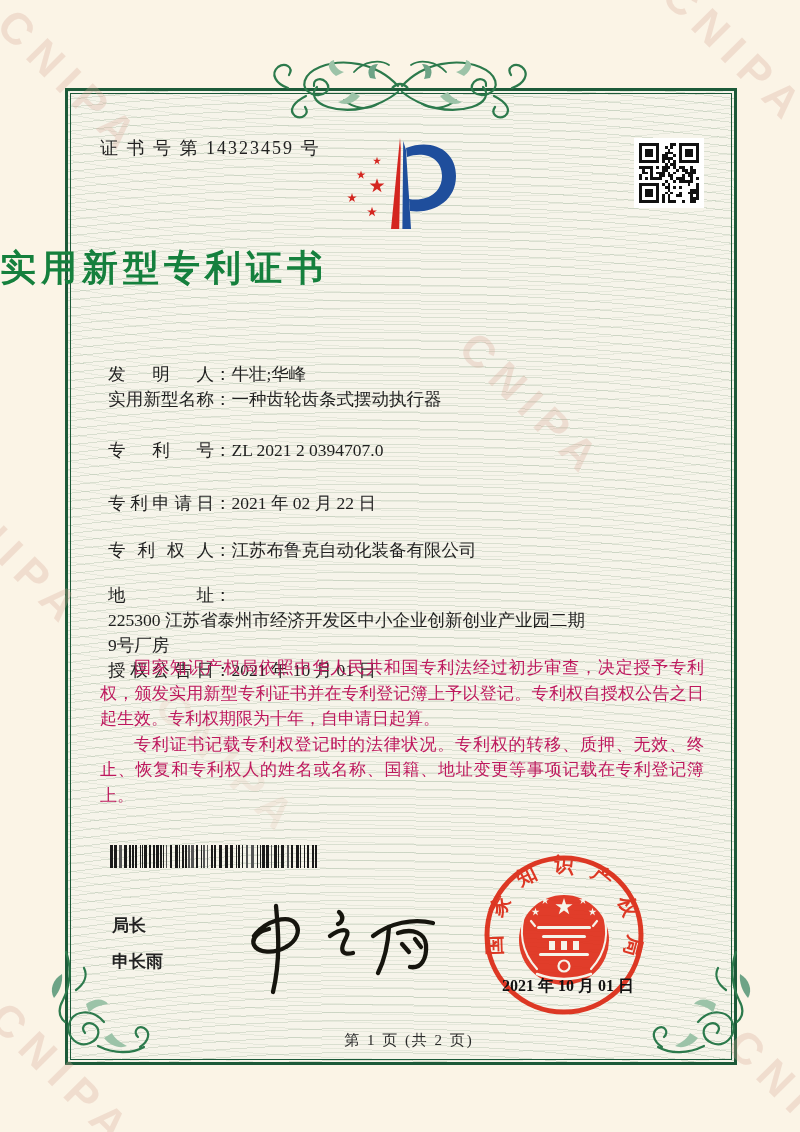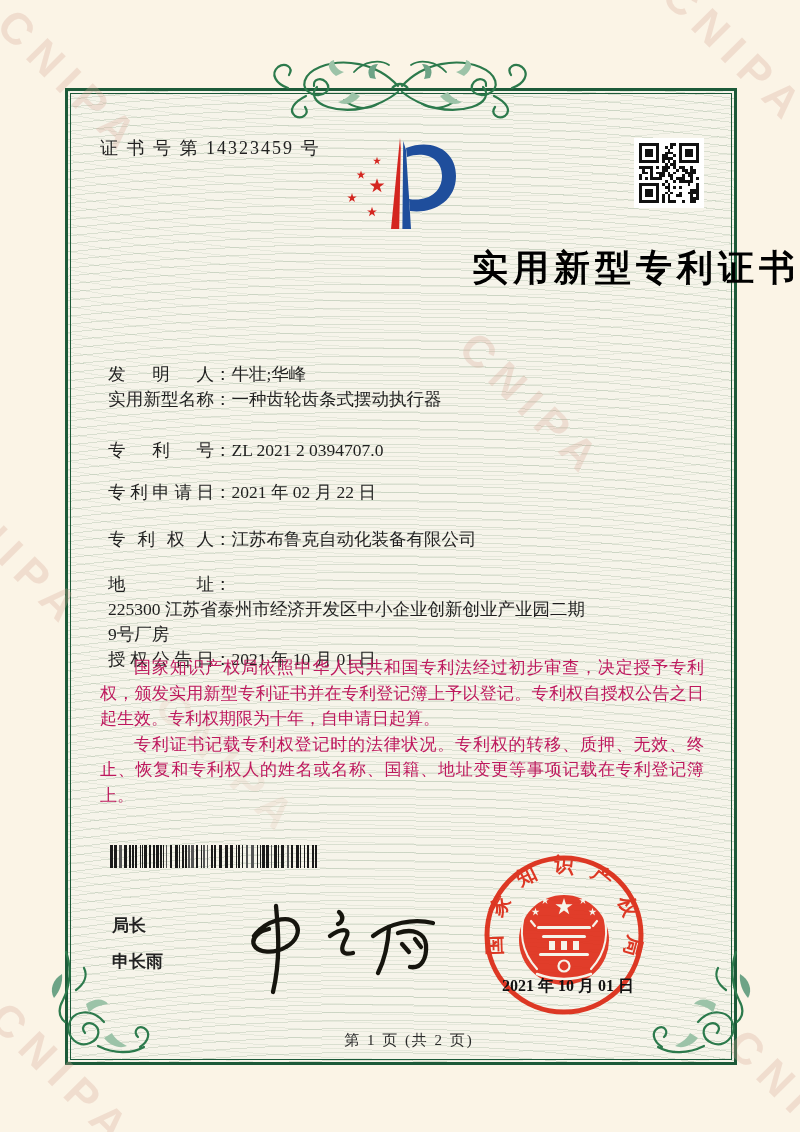--- a/index.html
+++ b/index.html
@@ -15,29 +15,29 @@
          background:
            repeating-radial-gradient(circle at 45% 3050px, rgba(112,146,112,0.22) 0 1px, transparent 1px 8px),
            repeating-radial-gradient(circle at 60% -2100px, rgba(112,146,112,0.12) 0 1px, transparent 1px 9px),
            #f6f4ea;}
   .frame::after{content:"";position:absolute;inset:2px;border:1px solid #1c5a39;pointer-events:none;}
   .content{position:absolute;inset:0;z-index:3;}
   .certno{position:absolute;left:100px;top:136px;font-size:18px;letter-spacing:2px;color:#222;}
   .logo{position:absolute;left:330px;top:124px;}
   .qrbox{position:absolute;left:634px;top:138px;width:70px;height:70px;background:#fff;}
   .qrbox svg{position:absolute;left:5px;top:5px;}
-  .title{position:absolute;left:0;right:0;top:244px;text-align:right;font-size:36px;
-         font-weight:bold;letter-spacing:5px;color:#000000;}
+  .title{position:absolute;left:0;right:0;top:244px;text-align:left;font-size:36px;
+         font-weight:bold;letter-spacing:5px;color:#15803d;}
   .fields{position:absolute;left:108px;top:334px;width:564px;font-size:17.5px;color:#1f1f1f;line-height:25px;}
   .frow{margin:0;}
   .flabel{display:inline-block;width:106px;text-align:justify;text-align-last:justify;
           text-justify:inter-character;vertical-align:top;}
   .fvalue{vertical-align:top;}
   .addrval{display:inline-block;width:482px;vertical-align:top;}
-  .m1{margin-top:28px}.m2{margin-top:26px}.m3{margin-top:17px}.m4{margin-top:22px}.m5{margin-top:20px}.m6{margin-top:0px}
+  .m1{margin-top:28px}.m2{margin-top:26px}.m3{margin-top:28px}.m4{margin-top:22px}.m5{margin-top:20px}.m6{margin-top:0px}
   .grantrow{display:flex;align-items:flex-start;}
   .pair2{margin-left:38px;white-space:nowrap;}
   .paras{position:absolute;left:100px;top:655px;width:604px;font-size:17px;line-height:25.5px;
          text-align:justify;color:#be185d;}
   .paras p{margin:0;text-indent:2em;}
   .barcode{position:absolute;left:110px;top:845px;}
   .signer{position:absolute;left:112px;top:908px;font-family:Liberation Sans, sans-serif;
           font-weight:bold;font-size:17px;color:#222;line-height:36px;}
   .signature{position:absolute;left:212px;top:876px;}
   .seal{position:absolute;left:479px;top:850px;opacity:.93;z-index:5;}

